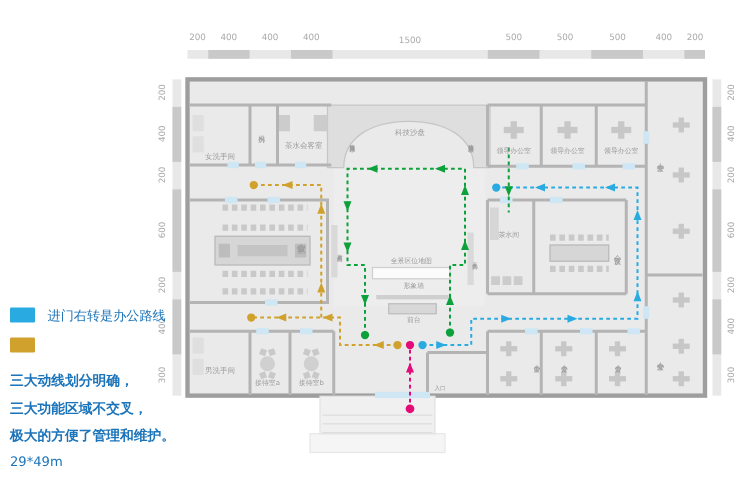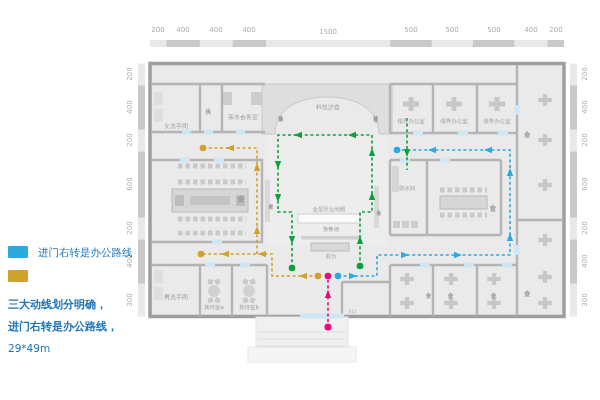--- a/index.html
+++ b/index.html
@@ -278,17 +278,18 @@
 
 <div class="legend">
   <div class="lg-row">
     <span class="swatch" style="--c: #29abe2;"></span>
     <span class="lg-label">进门右转是办公路线</span>
   </div>
   <div class="lg-row">
     <span class="swatch" style="--c: #d0a12d;"></span>
   </div>
   <div class="note-line">三大动线划分明确，</div>
-  <div class="note-line">进门右转是办公路线，</div>
+  <div class="note-line">三大功能区域不交叉，</div>
+  <div class="note-line">极大的方便了管理和维护。</div>
   <div class="size-line">29*49m</div>
 </div>
 
 </div>
 
 </body></html>

